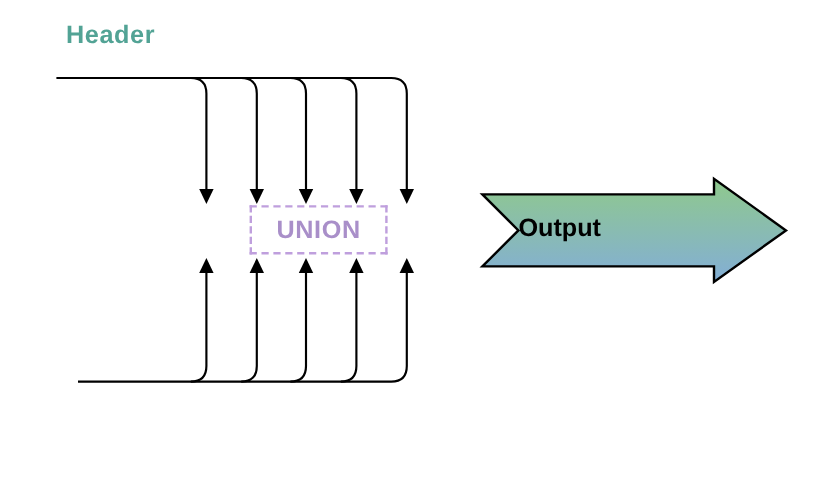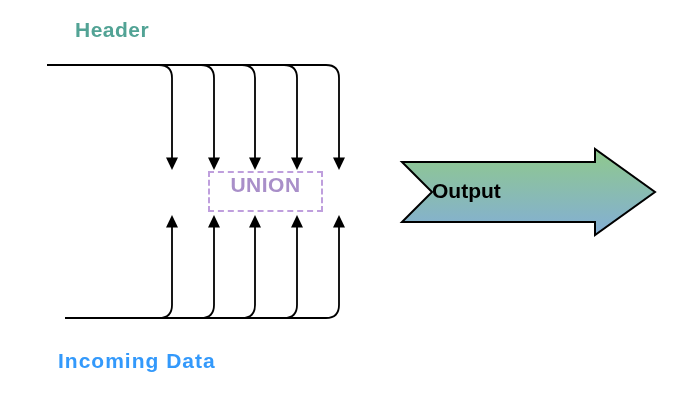--- a/index.html
+++ b/index.html
@@ -29,35 +29,35 @@
     stroke-width: 2;
     stroke-linejoin: miter;
   }
 
   .label {
     position: absolute;
     font-weight: bold;
     font-size: 21px;
     white-space: nowrap;
   }
-  .header-label   { left: 55px; top: 18px;  color: var(--header_text, #52a395); letter-spacing: 0.5px; margin-left: 20px; }
+  .header-label   { left: 55px; top: 18px;  color: var(--header_text, #52a395); letter-spacing: 0.5px; }
   .incoming-label { left: 58px; top: 349px; color: var(--incoming_text, #3399fb); letter-spacing: 1px; }
   .output-label {
     left: 432px; top: 179px; width: 178px;
     text-align: left;
     color: var(--output_text, #000000);
   }
 
   .union-box {
     position: absolute;
     left: 208px; top: 171px;
     width: 115px; height: 41px;
     border: 2px dashed var(--union_border, #bf9fdd);
     background: var(--background, #ffffff);
-    display: flex; align-items: flex-start; justify-content: center;
+    display: flex; align-items: center; justify-content: center;
     color: var(--union_text, #a98fc9);
     font-weight: bold;
     font-size: 21px;
     letter-spacing: 0.5px;
   }
 </style>
 </head>
 <body>
 
 <div class="canvas">
@@ -100,15 +100,14 @@
   </svg>
 
   <div class="label header-label">Header</div>
 
   <div class="union-box">
     <span>UNION</span>
   </div>
 
   <div class="label output-label">Output</div>
 
-  <div class="label incoming-label">Incoming Data</div>
 
 </div>
 
 </body></html>

